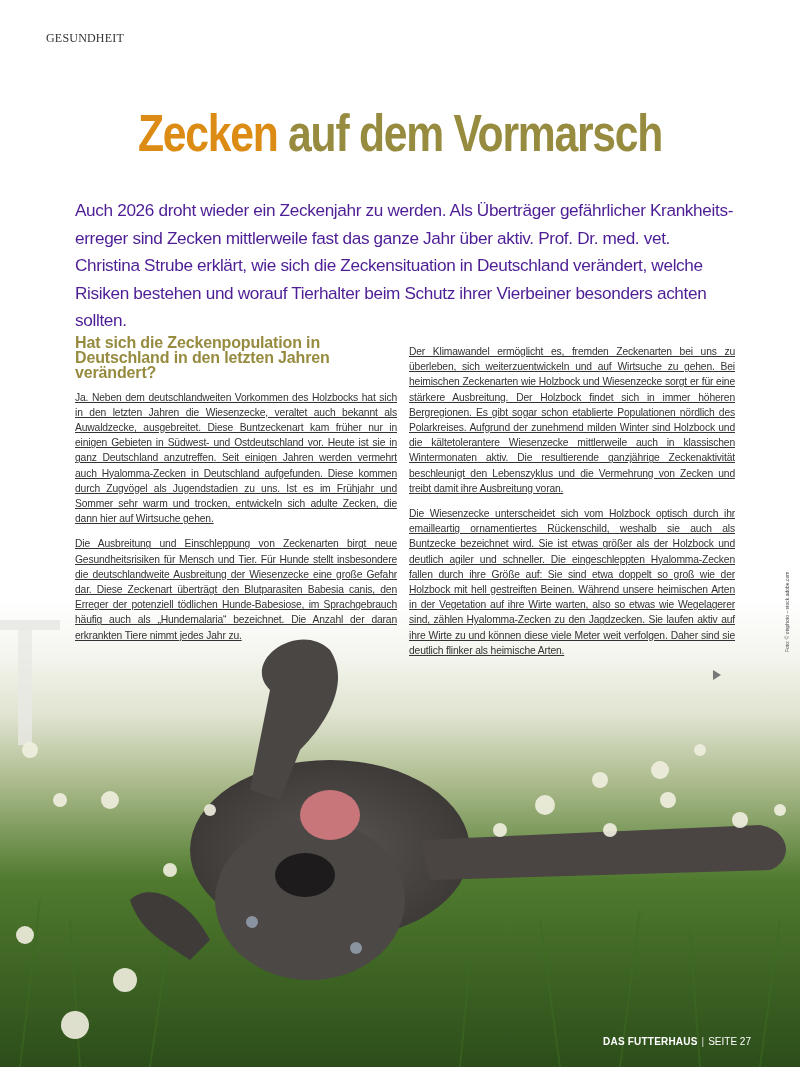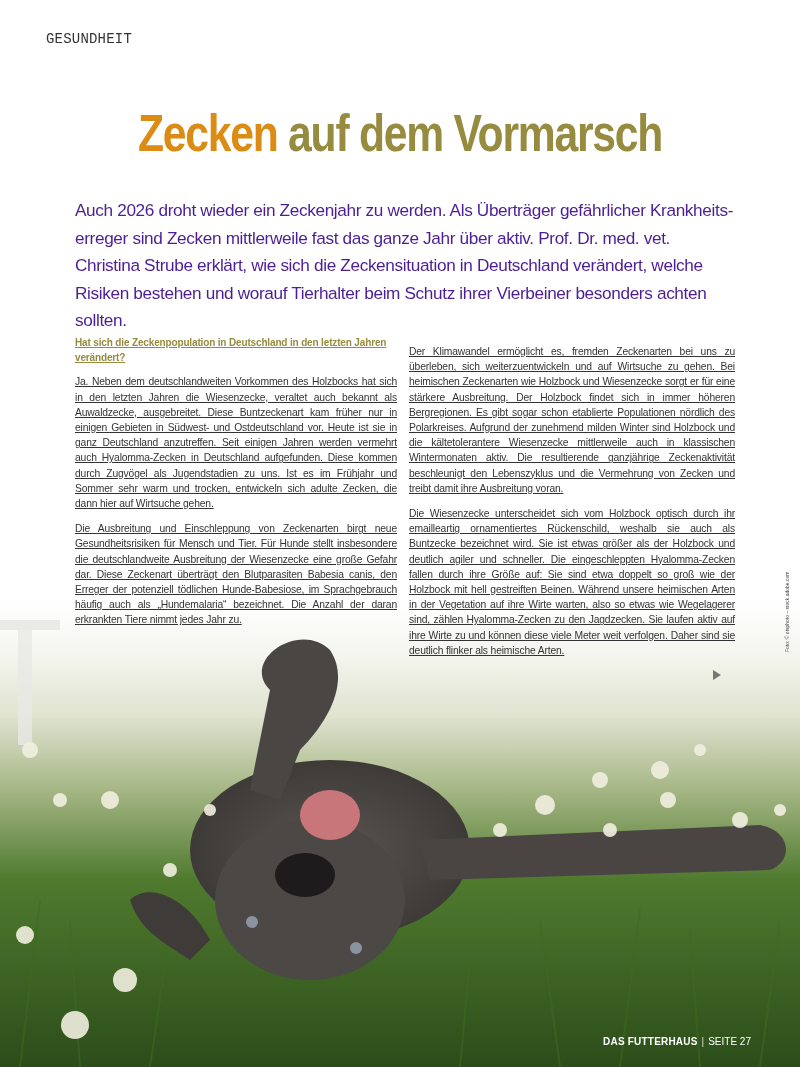--- a/index.html
+++ b/index.html
@@ -1,24 +1,24 @@
 <!DOCTYPE html>
 <html><head>
 <meta charset="utf-8">
 <style>
   html, body { margin:0; padding:0; }
   body { width:800px; height:1067px; position:relative; overflow:hidden; background:#ffffff; font-family:"Liberation Sans", sans-serif; color:#2b2b2b; }
-  .section-label { position:absolute; left:46px; top:31px; font-size:14px; letter-spacing:0.2px; color:#333; font-family:Liberation Mono, monospace; }
+  .section-label { position:absolute; left:46px; top:31px; font-size:12px; letter-spacing:0.2px; color:#333; font-family:Liberation Serif, serif; }
   .title { position:absolute; left:0; width:800px; top:103px; text-align:center; font-family:"Liberation Sans", sans-serif; font-weight:bold; font-size:52px; letter-spacing:-1.5px; transform:scaleX(0.82); transform-origin:center; white-space:nowrap; }
   .title .t1 { color:#dc8c14; }
   .title .t2 { color:#968b3f; }
   .lead { position:absolute; left:75px; top:197px; width:660px; font-size:17.2px; line-height:27.5px; color:#4c1d95; font-family:"Liberation Sans", sans-serif; letter-spacing:-0.35px; }
   .photo { position:absolute; left:0; top:600px; width:800px; height:467px; overflow:hidden; }
   .col { position:absolute; width:322px; font-size:10.3px; line-height:15.2px; color:#333; text-align:justify; letter-spacing:-0.15px; font-family:"Liberation Sans", sans-serif; }
-  .col h3 { margin:0; font-size:10px; line-height:15.2px; color:#968b3f; font-weight:bold; text-align:left;text-decoration:underline; }
+  .col h3 { margin:0; font-size:16px; line-height:15.2px; color:#968b3f; font-weight:bold; text-align:left; }
   .col p { margin:9px 0 10px 0;text-decoration:underline; }
   .col-left { left:75px; top:335px; }
   .col-right { left:409px; top:335px; width:326px; }
   .more-arrow { position:absolute; left:713px; top:670px; width:0; height:0; border-top:5px solid transparent; border-bottom:5px solid transparent; border-left:8px solid #777; }
   .credit { position:absolute; left:784px; top:652px; font-size:5px; color:#444; transform:rotate(-90deg); transform-origin:left top; white-space:nowrap; }
   .footer { position:absolute; right:49px; top:1036px; font-size:10px; color:#fff; white-space:nowrap; }
   .footer .brand { font-weight:bold; letter-spacing:0.2px;margin-left:8px; }
   .footer .sep { margin:0 4px; opacity:0.8; }
 </style>
 </head>

